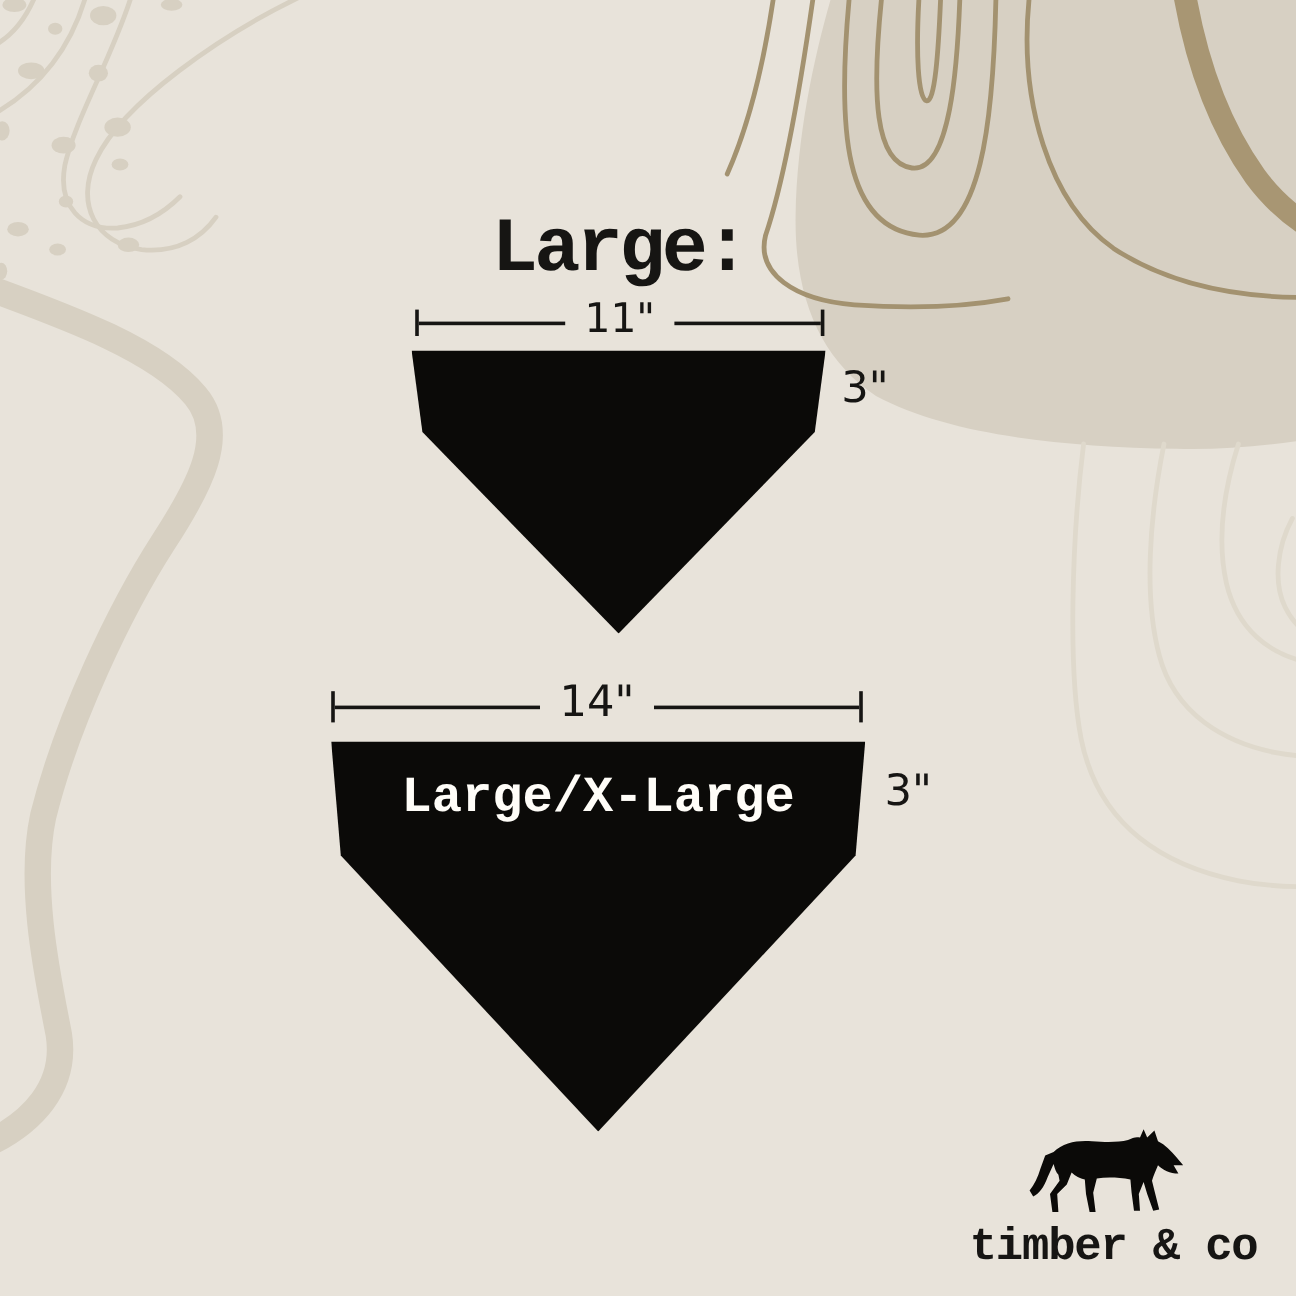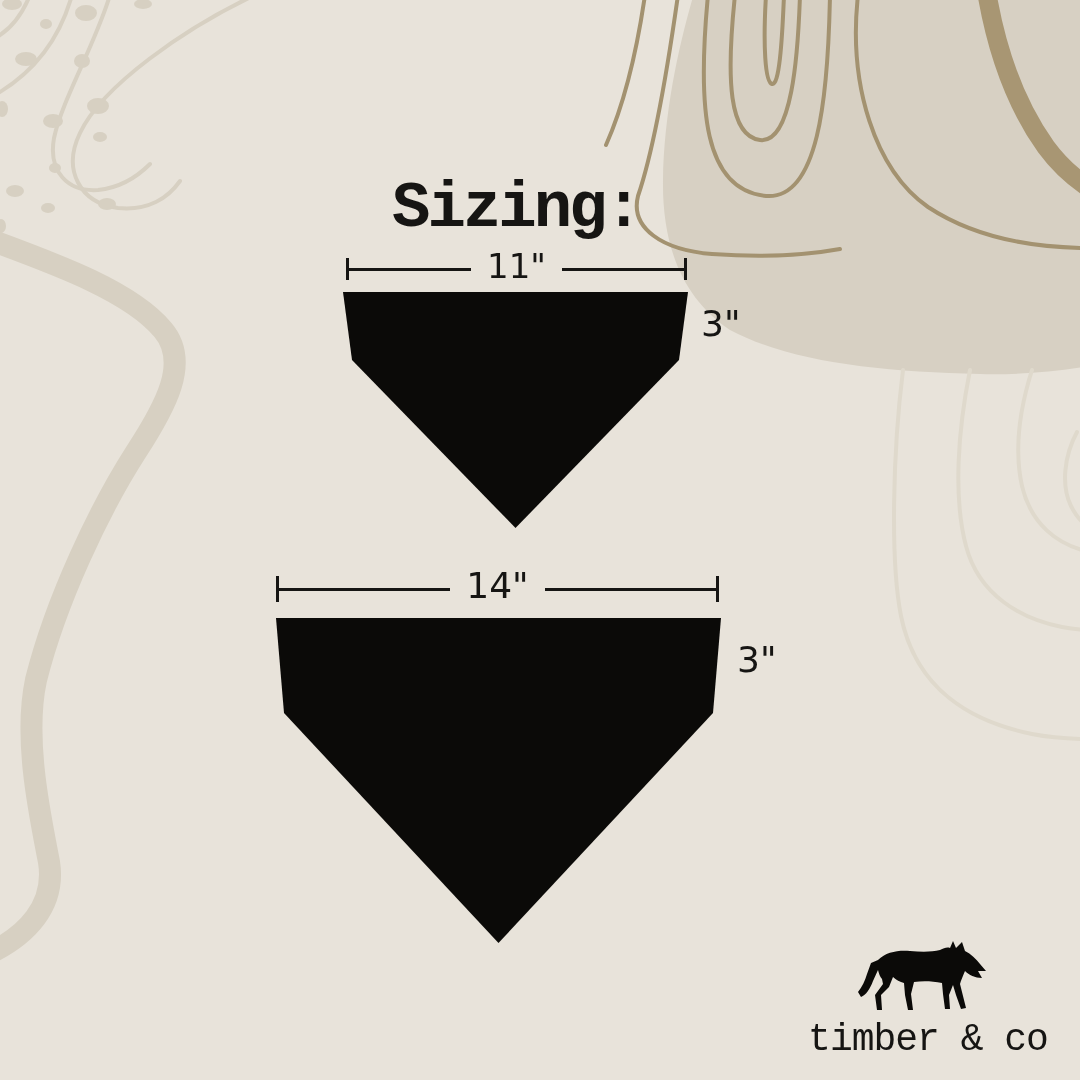--- a/index.html
+++ b/index.html
@@ -53,21 +53,21 @@
   .hlab{
     position:absolute;font-family:"DejaVu Sans", sans-serif;font-size:36px;
     color:var(--dimension);line-height:1;
   }
   #hlab-medium{left:701px;top:306px;}
   #hlab-large{left:737px;top:642px;}
 
   .logo-wolf{position:absolute;left:856px;top:940px;}
   .brand-name{
     position:absolute;left:800px;top:1018px;width:256px;text-align:center;
-    font-weight:400;font-size:38px;letter-spacing:-1px;white-space:nowrap;
+    font-weight:700;font-size:38px;letter-spacing:-1px;white-space:nowrap;
     color:var(--dimension);
   }
 </style>
 </head>
 <body>
 
 <div class="canvas">
 
   <svg class="bg-svg" viewBox="0 0 1080 1080" aria-hidden="true">
 
@@ -112,21 +112,21 @@
     <path d="M 986,-12 C 996,50 1016,105 1046,147 C 1060,166 1076,180 1094,191" style="stroke:var(--band-dark);stroke-width:19;fill:none;stroke-linecap:round;"></path>
 
     <g style="stroke:var(--deco-faint);stroke-width:4;fill:none;stroke-linecap:round;">
       <path d="M 903,370 C 893,450 890,560 901,616 C 916,690 972,722 1032,734 C 1052,738 1072,739 1090,739"></path>
       <path d="M 970,370 C 958,430 953,497 966,546 C 979,596 1022,619 1062,627 C 1072,629 1082,630 1090,630"></path>
       <path d="M 1032,370 C 1020,408 1014,450 1022,486 C 1031,524 1057,545 1090,552"></path>
       <path d="M 1077,432 C 1064,456 1061,486 1071,506 C 1077,518 1084,525 1092,528"></path>
     </g>
   </svg>
 
-  <h1 class="title">Sizing:</h1>
+  <h1 class="title">Large:</h1>
 
   <div class="dim" id="dim-medium">
     <div class="tick"></div>
     <div class="seg"></div>
     <div class="lab">11"</div>
     <div class="seg"></div>
     <div class="tick"></div>
   </div>
   <svg class="bandana" id="bandana-medium" width="345" height="236" viewBox="0 0 345 236">
     <polygon points="0,0 345,0 336,68 172.5,236 9,68" style="fill:var(--bandana);"></polygon>
@@ -136,20 +136,21 @@
   <div class="dim" id="dim-large">
     <div class="tick"></div>
     <div class="seg"></div>
     <div class="lab">14"</div>
     <div class="seg"></div>
     <div class="tick"></div>
   </div>
   <svg class="bandana" id="bandana-large" width="445" height="325" viewBox="0 0 445 325">
     <polygon points="0,0 445,0 437,95 222.5,325 8,95" style="fill:var(--bandana);"></polygon>
   </svg>
+  <div class="size-label" id="label-large">Large/X-Large</div>
   <div class="hlab" id="hlab-large">3"</div>
 
   <svg class="logo-wolf" width="132" height="78" viewBox="0 0 132 78">
     <path style="fill:var(--bandana);" d="M 22,20
       C 30,12 42,10 54,11 C 66,12 76,12 84,10 C 88,8 91,7 94,8
       L 97,1 L 100,8 L 106,2 L 109,11
       C 115,14 120,19 124,24 L 130,31 L 122,31 L 126,38
       C 119,38 113,35 109,31 C 107,36 105,40 104,44
       L 106,52 L 110,68 L 105,69 L 100,55 L 97,45
       L 93,55 L 94,69 L 89,69 L 87,54 L 86,43

